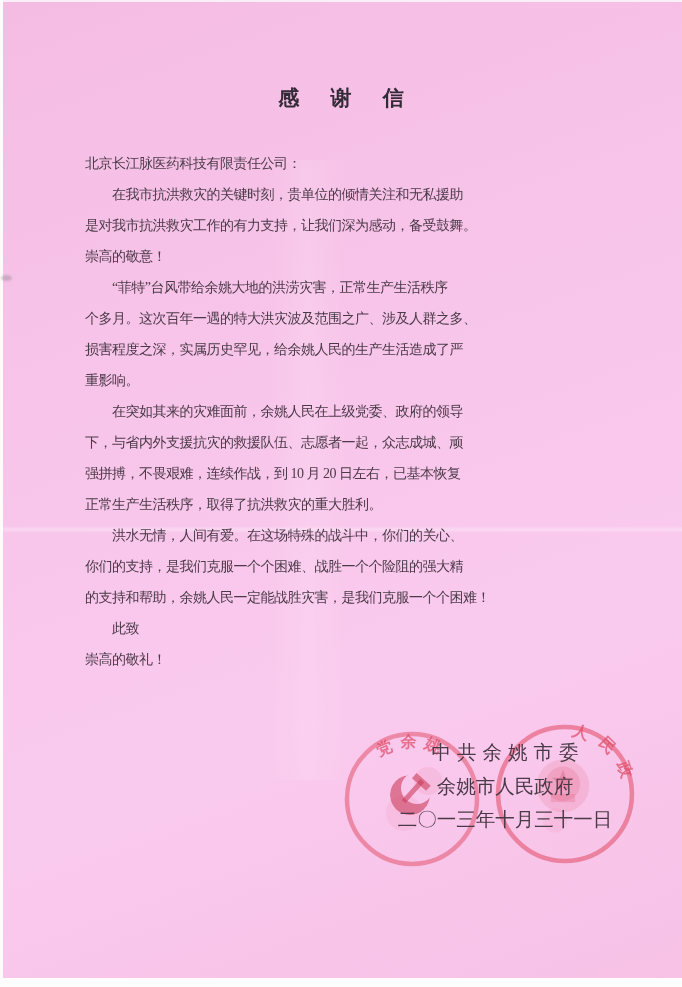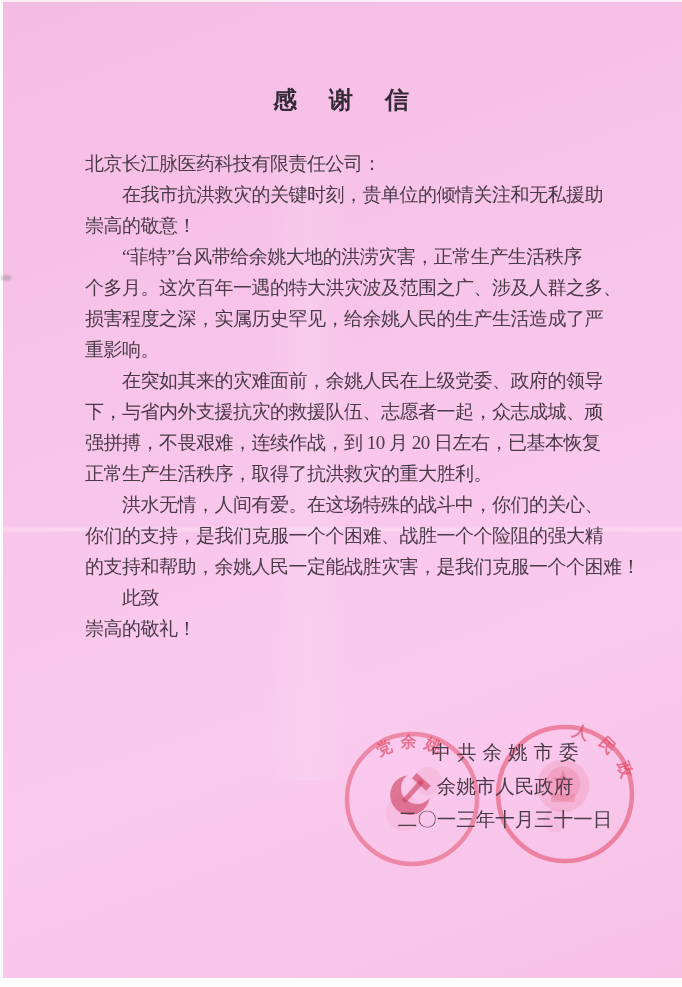--- a/index.html
+++ b/index.html
@@ -17,26 +17,26 @@
   .edge-top{position:absolute;left:0;top:0;width:100%;height:2px;background:rgba(255,255,255,.75);}
   .smudge{position:absolute;left:1px;top:275px;width:11px;height:6px;background:rgba(150,138,150,.45);
     border-radius:50%;filter:blur(1px);}
   .crease-h{position:absolute;left:0;top:526px;width:100%;height:7px;
     background:linear-gradient(180deg,rgba(255,255,255,0),rgba(255,255,255,.30),rgba(255,255,255,0));}
   .streak-v{position:absolute;left:268px;top:160px;width:80px;height:620px;
     background:linear-gradient(90deg,rgba(255,255,255,0),rgba(255,255,255,.12),rgba(255,255,255,0));}
 
   .title{
     position:absolute;top:84px;left:0;width:100%;
-    text-align:center;font-size:24px;font-weight:bold;
+    text-align:center;font-size:21px;font-weight:bold;
     letter-spacing:13px;text-indent:13px;color:#342a37;
   }
   .body-block{
     position:absolute;left:85px;top:148px;width:545px;
-    font-size:19px;line-height:31px;letter-spacing:-0.5px;
+    font-size:14px;line-height:31px;letter-spacing:-0.5px;
     color:#4a3a47;white-space:nowrap;font-family:Liberation Serif, serif;
   }
   .body-block .line{height:31px;}
   .signature{
     position:absolute;left:388px;top:736px;width:234px;
     text-align:center;font-size:19.5px;line-height:33.5px;
     color:#4a3a47;white-space:nowrap;
   }
   .signature .org1{letter-spacing:6px;text-indent:6px;}
   .seal{position:absolute;filter:blur(.5px);}
@@ -51,20 +51,21 @@
 
   <div class="streak-v"></div>
   <div class="crease-h"></div>
 
   <div class="title">感 谢 信</div>
 
   <div class="body-block">
     <div class="line">北京长江脉医药科技有限责任公司：</div>
 
   <div class="line">　　在我市抗洪救灾的关键时刻，贵单位的倾情关注和无私援助</div>
+      <div class="line">是对我市抗洪救灾工作的有力支持，让我们深为感动，备受鼓舞。</div>
       <div class="line">崇高的敬意！</div>
       <div class="line">　　“菲特”台风带给余姚大地的洪涝灾害，正常生产生活秩序</div>
       <div class="line">个多月。这次百年一遇的特大洪灾波及范围之广、涉及人群之多、</div>
       <div class="line">损害程度之深，实属历史罕见，给余姚人民的生产生活造成了严</div>
       <div class="line">重影响。</div>
       <div class="line">　　在突如其来的灾难面前，余姚人民在上级党委、政府的领导</div>
       <div class="line">下，与省内外支援抗灾的救援队伍、志愿者一起，众志成城、顽</div>
       <div class="line">强拼搏，不畏艰难，连续作战，到 10 月 20 日左右，已基本恢复</div>
       <div class="line">正常生产生活秩序，取得了抗洪救灾的重大胜利。</div>
       <div class="line">　　洪水无情，人间有爱。在这场特殊的战斗中，你们的关心、</div>

